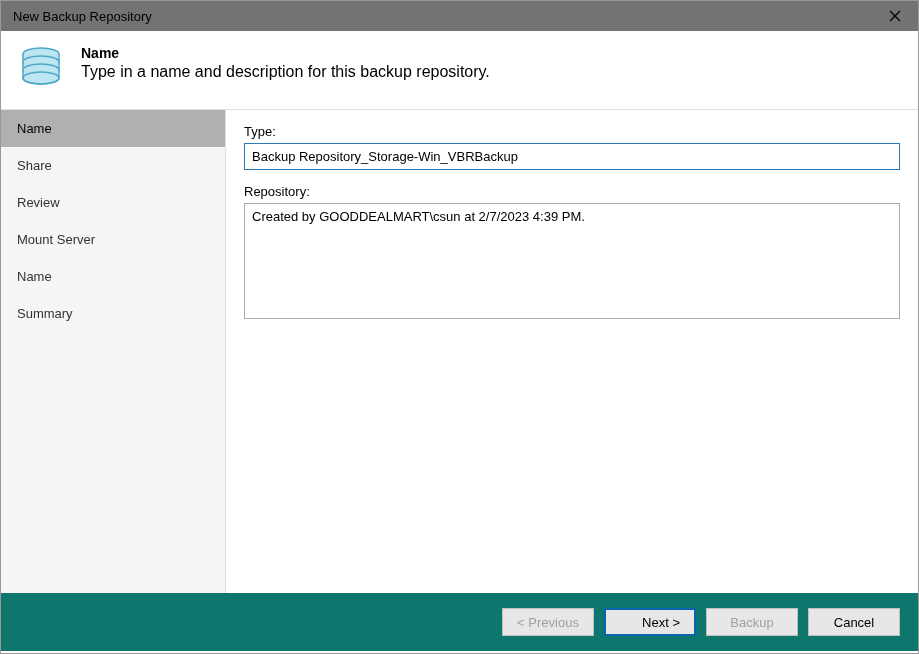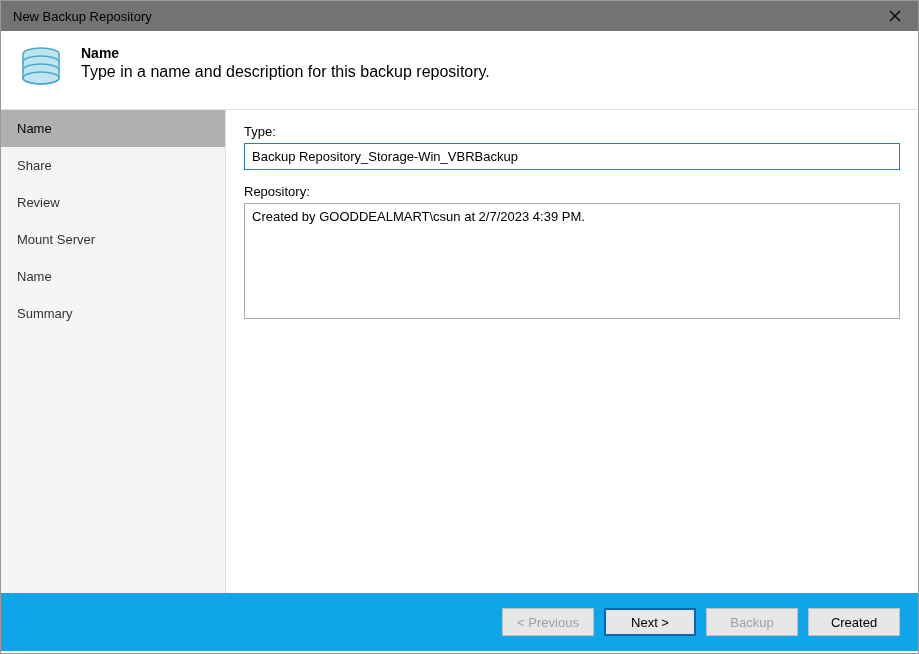--- a/index.html
+++ b/index.html
@@ -117,40 +117,41 @@
       background: #fff;
       resize: none;
     }
     .footer {
       height: 58px;
       display: flex;
       justify-content: flex-end;
       align-items: center;
       padding: 0 18px;
       gap: 10px;
-      background: #0ea5e9;
+      background: #0f766e;
     }
     .btn {
       min-width: 92px;
       height: 28px;
       padding: 0 14px;
       font-size: 13px;
       font-family: inherit;
       background: #e7e7e7;
       border: 1px solid #bfbfbf;
       cursor: pointer;
     }
     .btn:disabled {
       color: #a0a0a0;
       cursor: default;
     }
     .btn.primary {
       border: 2px solid #0a64ad;
       background: #e7e7e7;
       color: #000;
+      text-align: right;
     }
   </style>
 </head>
 <body>
 
 <div class="titlebar">
   <span class="titlebar-title">New Backup Repository</span>
   <div class="close-btn">
     <svg viewBox="0 0 12 12">
       <line x1="1" y1="1" x2="11" y2="11" stroke="#000" stroke-width="1.2"></line>
@@ -191,14 +192,14 @@
     <input type="text" class="text-input" value="Backup Repository_Storage-Win_VBRBackup" style="">
     <div class="form-label">Repository:</div>
     <textarea class="text-area" style="">Created by GOODDEALMART\csun at 2/7/2023 4:39 PM.</textarea>
   </div>
 </div>
 
 <div class="footer">
   <button class="btn" disabled="">&lt; Previous</button>
   <button class="btn primary">Next &gt;</button>
   <button class="btn" disabled="">Backup</button>
-  <button class="btn">Created</button>
+  <button class="btn">Cancel</button>
 </div>
 
 </body></html>

